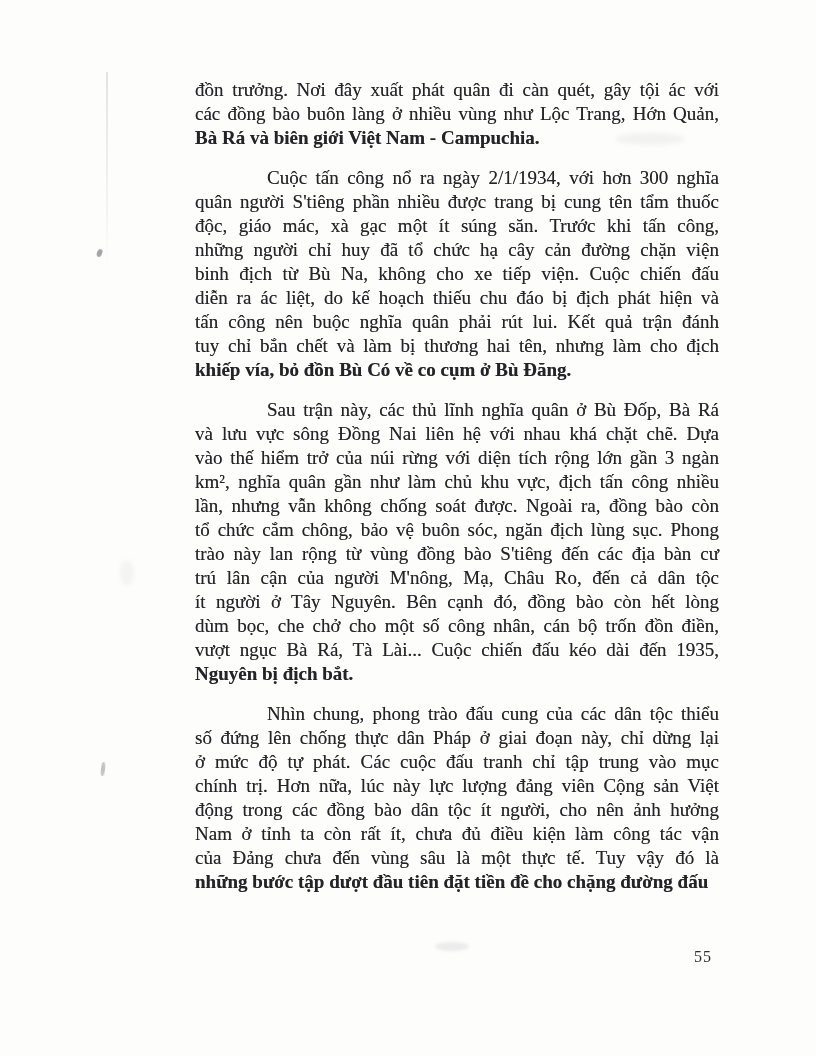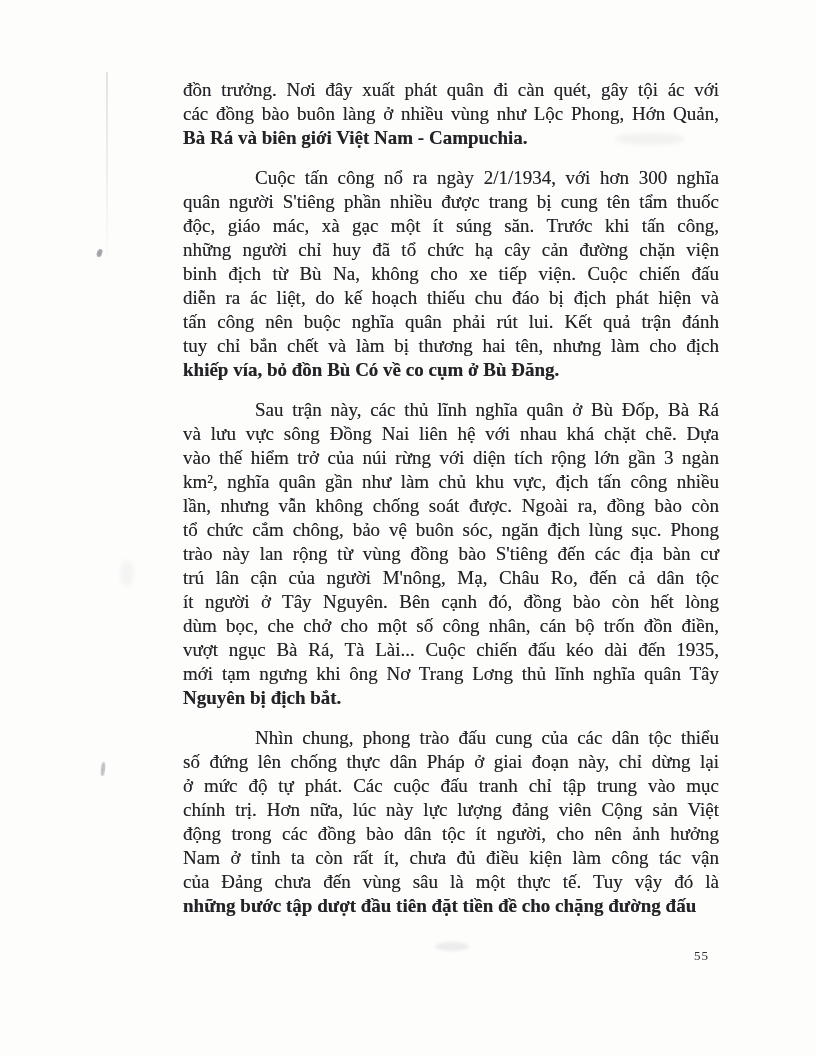--- a/index.html
+++ b/index.html
@@ -26,33 +26,34 @@
     text-shadow: 0 0 0.5px rgba(45,45,50,0.55);
   }
   .para {
     margin: 0 0 16px 0;
   }
   .para:last-child { margin-bottom: 0; }
   .line {
     text-align: justify;
     text-align-last: justify;
     white-space: normal;
+    margin-left: 12px;
   }
   .line.last {
     text-align-last: left;
     font-weight: bold;
   }
   .line.indent {
     padding-left: 72px;
   }
   .page-number {
     position: absolute;
     left: 694px;
     top: 948px;
-    font-size: 13px;
+    font-size: 16px;
     letter-spacing: 1px;
     color: #2c2c34;
   }
   
   .artifact { position: absolute; pointer-events: none; }
   .binding-line {
     left: 106px; top: 72px;
     width: 2px; height: 195px;
     background: linear-gradient(to bottom,
       rgba(125,125,132,0.20) 0%,
@@ -106,21 +107,21 @@
   <div class="artifact binding-line"></div>
   <div class="artifact margin-mark-1"></div>
   <div class="artifact margin-mark-2"></div>
   <div class="artifact smudge-1"></div>
   <div class="artifact smudge-2"></div>
   <div class="artifact smudge-3"></div>
 
   <div class="text-block">
       <div class="para">
         <div class="line">đồn trưởng. Nơi đây xuất phát quân đi càn quét, gây tội ác với</div>
-        <div class="line">các đồng bào buôn làng ở nhiều vùng như Lộc Phong, Hớn Quản,</div>
+        <div class="line">các đồng bào buôn làng ở nhiều vùng như Lộc Trang, Hớn Quản,</div>
         <div class="line last">Bà Rá và biên giới Việt Nam - Campuchia.</div>
       </div>
       <div class="para">
         <div class="line indent">Cuộc tấn công nổ ra ngày 2/1/1934, với hơn 300 nghĩa</div>
         <div class="line">quân người S'tiêng phần nhiều được trang bị cung tên tẩm thuốc</div>
         <div class="line">độc, giáo mác, xà gạc một ít súng săn. Trước khi tấn công,</div>
         <div class="line">những người chỉ huy đã tổ chức hạ cây cản đường chặn viện</div>
         <div class="line">binh địch từ Bù Na, không cho xe tiếp viện. Cuộc chiến đấu</div>
         <div class="line">diễn ra ác liệt, do kế hoạch thiếu chu đáo bị địch phát hiện và</div>
         <div class="line">tấn công nên buộc nghĩa quân phải rút lui. Kết quả trận đánh</div>
@@ -132,21 +133,20 @@
         <div class="line">và lưu vực sông Đồng Nai liên hệ với nhau khá chặt chẽ. Dựa</div>
         <div class="line">vào thế hiểm trở của núi rừng với diện tích rộng lớn gần 3 ngàn</div>
         <div class="line">km², nghĩa quân gần như làm chủ khu vực, địch tấn công nhiều</div>
         <div class="line">lần, nhưng vẫn không chống soát được. Ngoài ra, đồng bào còn</div>
         <div class="line">tổ chức cắm chông, bảo vệ buôn sóc, ngăn địch lùng sục. Phong</div>
         <div class="line">trào này lan rộng từ vùng đồng bào S'tiêng đến các địa bàn cư</div>
         <div class="line">trú lân cận của người M'nông, Mạ, Châu Ro, đến cả dân tộc</div>
         <div class="line">ít người ở Tây Nguyên. Bên cạnh đó, đồng bào còn hết lòng</div>
         <div class="line">dùm bọc, che chở cho một số công nhân, cán bộ trốn đồn điền,</div>
         <div class="line">vượt ngục Bà Rá, Tà Lài... Cuộc chiến đấu kéo dài đến 1935,</div>
-        <div class="line">mới tạm ngưng khi ông Nơ Trang Lơng thủ lĩnh nghĩa quân Tây</div>
         <div class="line last">Nguyên bị địch bắt.</div>
       </div>
       <div class="para">
         <div class="line indent">Nhìn chung, phong trào đấu cung của các dân tộc thiểu</div>
         <div class="line">số đứng lên chống thực dân Pháp ở giai đoạn này, chỉ dừng lại</div>
         <div class="line">ở mức độ tự phát. Các cuộc đấu tranh chỉ tập trung vào mục</div>
         <div class="line">chính trị. Hơn nữa, lúc này lực lượng đảng viên Cộng sản Việt</div>
         <div class="line">động trong các đồng bào dân tộc ít người, cho nên ảnh hưởng</div>
         <div class="line">Nam ở tỉnh ta còn rất ít, chưa đủ điều kiện làm công tác vận</div>
         <div class="line">của Đảng chưa đến vùng sâu là một thực tế. Tuy vậy đó là</div>

